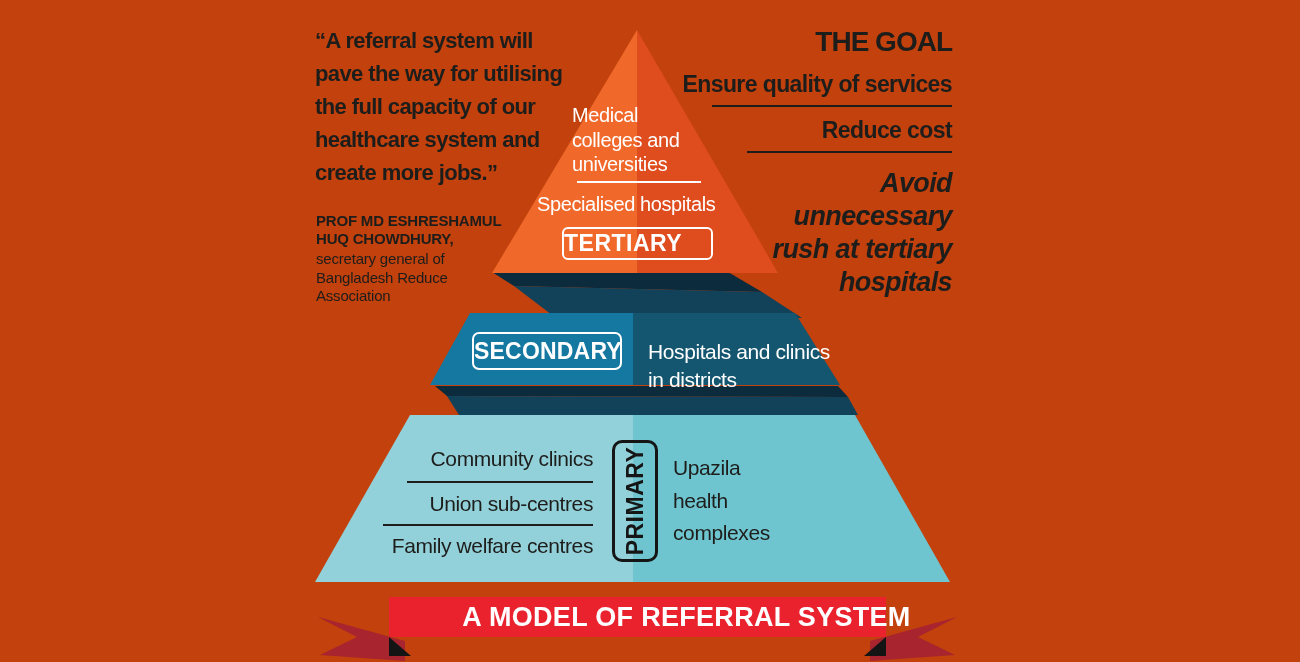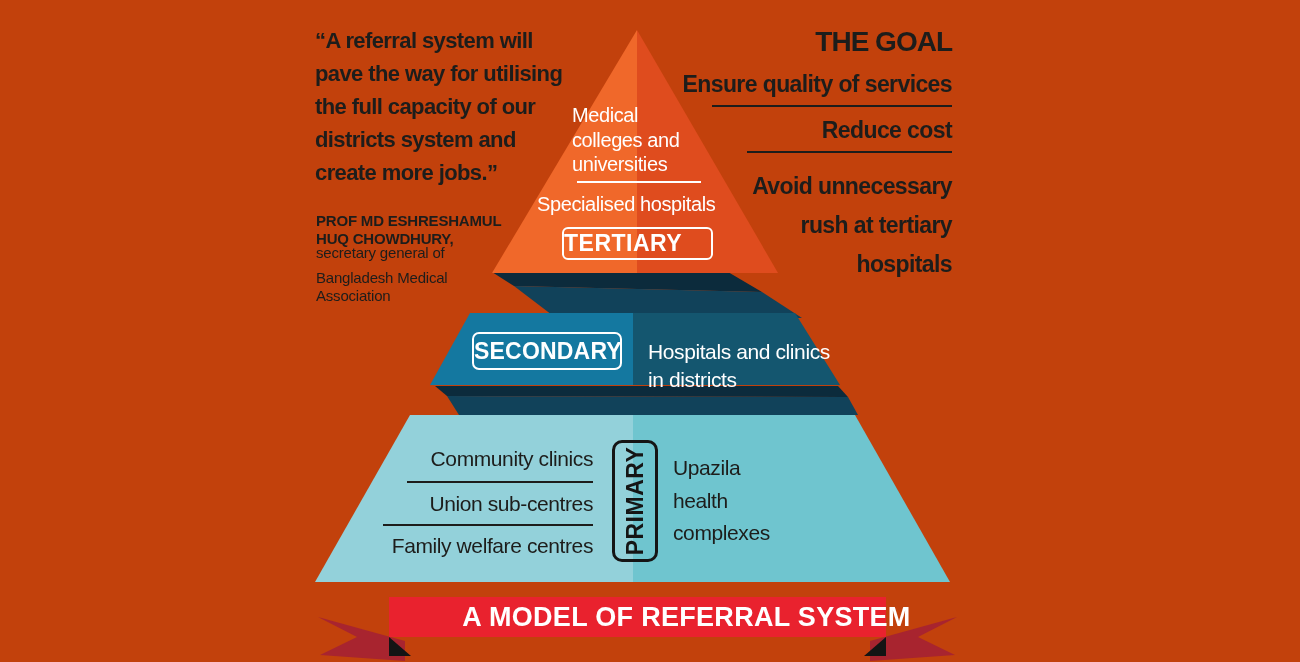--- a/index.html
+++ b/index.html
@@ -15,21 +15,21 @@
   .author-bold{left:316px;width:260px;height:18px;line-height:18px;
     font-size:15px;font-weight:700;letter-spacing:-0.2px;}
   .author-role{left:316px;width:260px;height:18px;line-height:18px;
     font-size:15px;letter-spacing:-0.2px;}
   
   .goal-title{left:652px;width:300px;top:27px;height:30px;line-height:30px;
     text-align:right;font-size:28px;font-weight:700;letter-spacing:-1px;}
   .goal-item{left:652px;width:300px;height:26px;line-height:26px;
     text-align:right;font-size:23px;font-weight:700;letter-spacing:-0.6px;}
   .goal-item-multi{left:752px;width:200px;top:167px;text-align:right;
-    font-size:23px;font-weight:700;letter-spacing:-0.6px;line-height:39px;}
+    font-size:27px;font-weight:700;letter-spacing:-0.6px;line-height:33px;font-style:italic;}
   .goal-rule{height:2px;background:#1d1d1b;}
   
   .t-top{left:572px;width:130px;top:103px;text-align:left;color:#fff;
     font-size:20px;line-height:24.5px;letter-spacing:-0.4px;}
   .t-rule{left:577px;width:124px;top:181px;height:2px;background:#fff;}
   .t-spec{left:537px;width:200px;top:192px;height:24px;line-height:24px;
     text-align:left;color:#fff;font-size:20px;letter-spacing:-0.4px;}
   .t-box{left:562px;top:227px;width:151px;height:33px;border:2px solid #fff;
     border-radius:6px;box-sizing:border-box;line-height:29px;
     color:#fff;font-size:23px;font-weight:700;letter-spacing:0.5px;}
@@ -79,26 +79,26 @@
     <polygon points="318,617 405,641 405,661 320,655 357,637" fill="#a8242f"></polygon>
     <polygon points="957,617 870,641 870,661 955,655 918,637" fill="#a8242f"></polygon>
     <polygon points="389,637 411,656 389,656" fill="#141414"></polygon>
     <polygon points="886,637 864,656 886,656" fill="#141414"></polygon>
     <rect x="389" y="597" width="497" height="40" fill="#e9222e"></rect>
   </svg>
 
   <div class="abs quote-line" style="top:24px">“A referral system will</div>
   <div class="abs quote-line" style="top:57px">pave the way for utilising</div>
   <div class="abs quote-line" style="top:90px">the full capacity of our</div>
-  <div class="abs quote-line" style="top:123px">districts system and</div>
+  <div class="abs quote-line" style="top:123px">healthcare system and</div>
   <div class="abs quote-line" style="top:156px">create more jobs.”</div>
   <div class="abs author-bold" style="top:212px">PROF MD ESHRESHAMUL</div>
   <div class="abs author-bold" style="top:230px">HUQ CHOWDHURY,</div>
-  <div class="abs author-role" style="top:244px">secretary general of</div>
-  <div class="abs author-role" style="top:269px">Bangladesh Medical</div>
+  <div class="abs author-role" style="top:250px">secretary general of</div>
+  <div class="abs author-role" style="top:269px">Bangladesh Reduce</div>
   <div class="abs author-role" style="top:287px">Association</div>
 
   <div class="abs goal-item" style="top:71px">Ensure quality of services</div>
   <div class="abs goal-title">THE GOAL</div>
   <div class="abs goal-rule" style="left:712px;top:105px;width:240px"></div>
   <div class="abs goal-item" style="top:117px">Reduce cost</div>
   <div class="abs goal-rule" style="left:747px;top:151px;width:205px"></div>
   <div class="abs goal-item-multi">Avoid unnecessary rush at tertiary hospitals</div>
 
   <div class="abs t-top">Medical colleges and universities</div>

